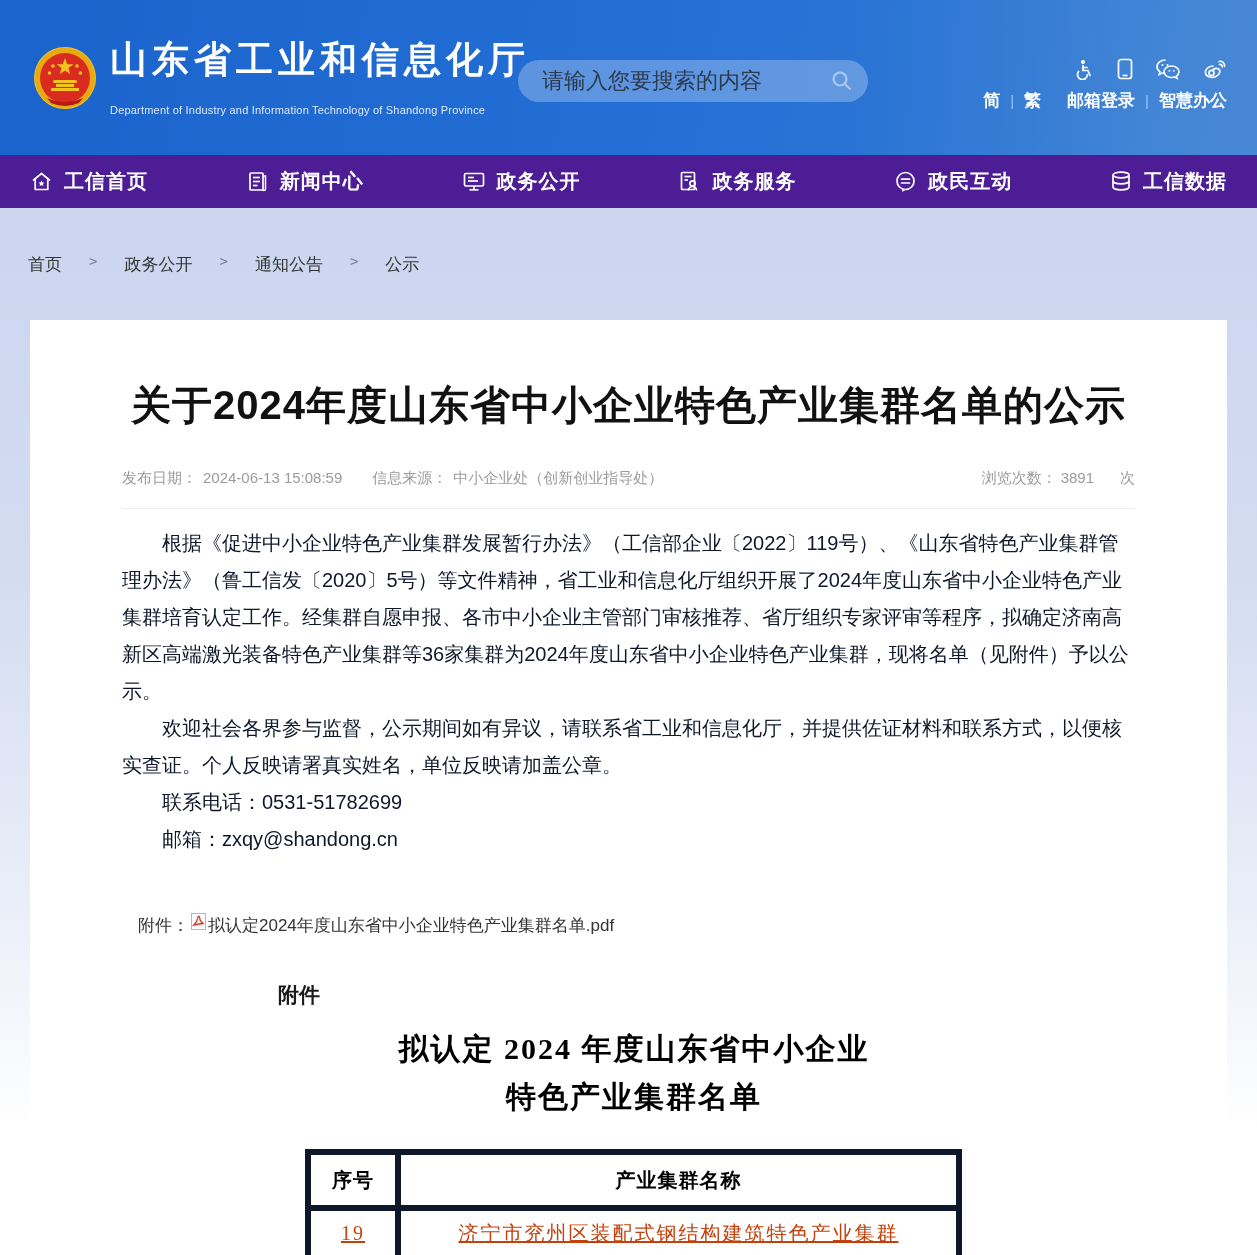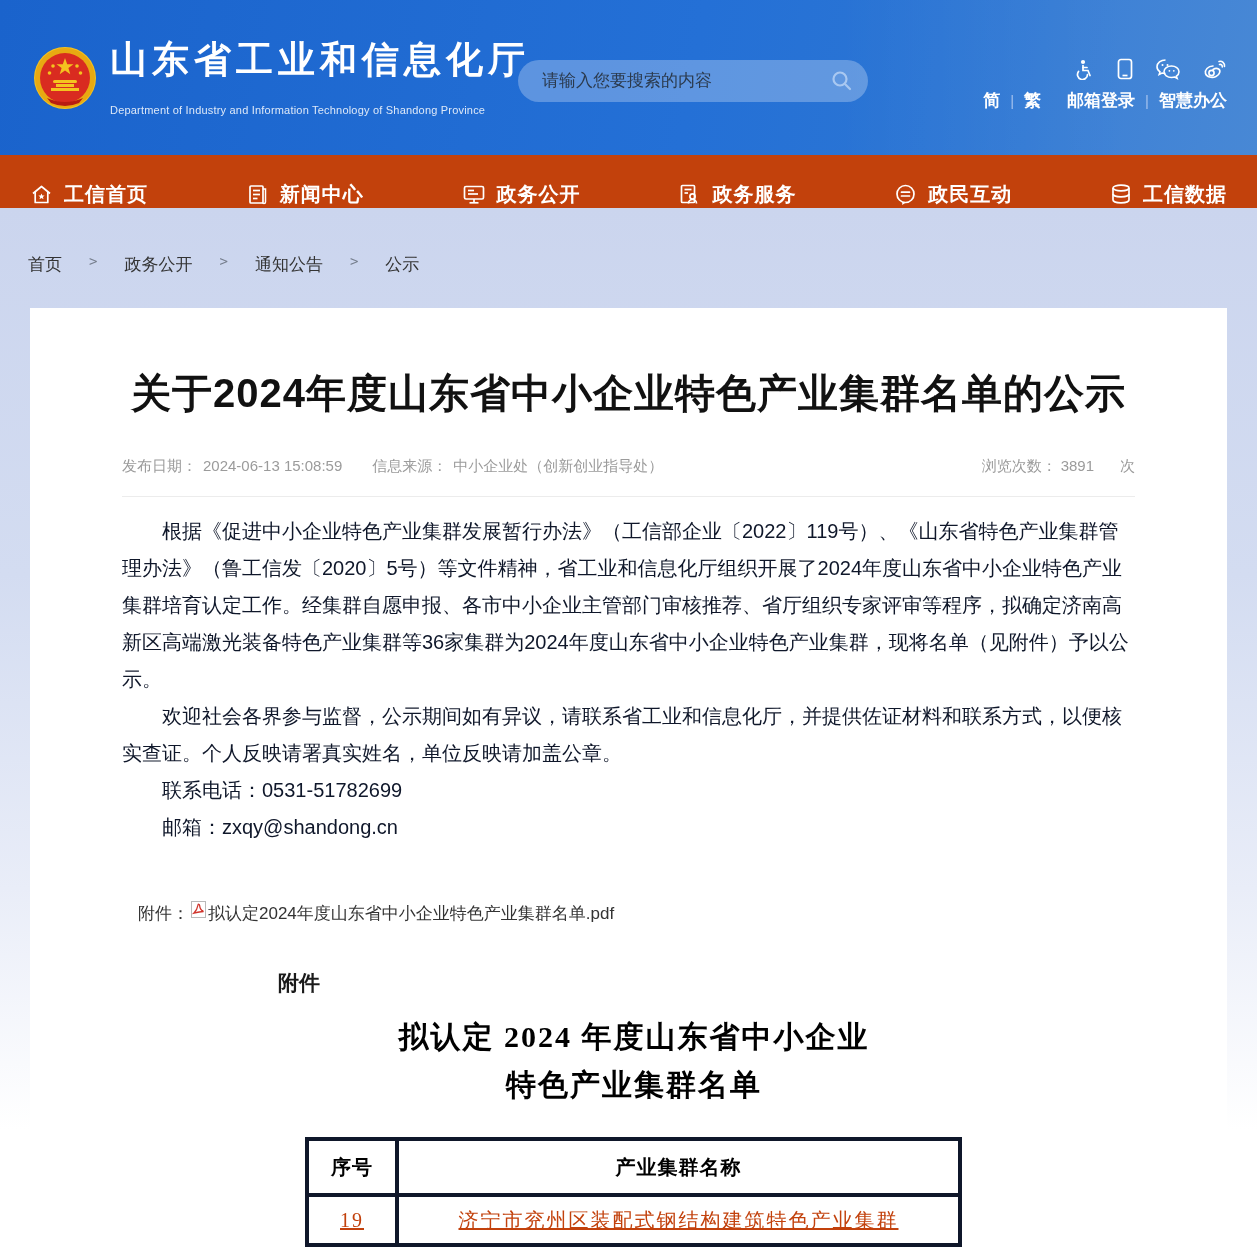--- a/index.html
+++ b/index.html
@@ -23,48 +23,48 @@
   .emblem { width:64px; height:64px; flex:0 0 auto; }
   .brand-text { margin-left:13px; }
   .site-name { color:#fff; font-size:37px; font-weight:bold; letter-spacing:5px; line-height:40px; }
   .site-name-en { color:rgba(255,255,255,0.85); font-size:11px; margin-top:24px; letter-spacing:0.2px; }
   .search-box {
     position:absolute; left:518px; top:60px; width:350px; height:42px;
     background:rgba(233,240,252,0.30); border-radius:21px;
   }
   .search-input {
     width:100%; height:100%; background:transparent; border:none; outline:none;
-    padding:0 50px 0 24px; font-size:17px; color:#23303f;
+    padding:0 50px 0 24px; font-size:22px; color:#23303f;
     font-family:"Liberation Sans","DejaVu Sans",sans-serif;
   }
   .search-input::placeholder { color:#2b3a4d; opacity:1; }
   .search-btn { position:absolute; right:14px; top:9px; width:24px; height:24px; cursor:pointer; }
   .header-right { position:absolute; right:30px; top:58px; text-align:right; }
   .hr-icons { display:flex; justify-content:flex-end; gap:23px; align-items:center; height:22px; }
   .hr-icons svg { display:block; }
   .hr-links { margin-top:9px; display:flex; align-items:center; justify-content:flex-end;
     color:#fff; font-size:17px; }
   .hr-links .sep { color:#9dbdec; margin:0 10px; font-size:15px; }
   .hr-links .gap { width:26px; }
   .hr-link { color:#fff; cursor:pointer; font-weight:bold; }
   
   .nav {
-    height:53px; background:#c2410c; display:flex; align-items:flex-end;
+    height:53px; background:#4c1d95; display:flex; align-items:center;
     justify-content:space-between; padding:0 30px;
   }
   .nav-item { display:flex; align-items:center; gap:11px; color:#fff;
     font-size:20px; font-weight:bold; cursor:pointer; letter-spacing:1px; }
   .nav-item svg { display:block; }
   
   .page-bg {
     height:1047px;
     background:linear-gradient(180deg,#cbd5ee 0%,#d3dcf1 35%,#e9edf8 65%,#ffffff 88%);
   }
   .breadcrumb { padding:45px 0 0 28px; display:flex; align-items:center; gap:27px;
-    font-size:17px; color:#333; height:100px; align-items:flex-start; }
+    font-size:17px; color:#333; height:112px; align-items:flex-start; }
   .crumb { cursor:pointer; }
   .crumb-sep { color:#767e8d; font-size:14px; font-family:"DejaVu Sans Mono",monospace; }
   
   .card {
     background:#fff; margin:0 30px; width:1197px; min-height:947px;
     padding:58px 92px 40px;
   }
   .article-title { text-align:center; font-size:40px; font-weight:bold; color:#111;
     letter-spacing:1px; }
   .meta { display:flex; justify-content:space-between; margin-top:36px;
@@ -81,21 +81,21 @@
   .attach-line .pdf { margin:0 2px 0 2px; position:relative; top:-4px; }
   .attach-file { color:#333; cursor:pointer; }
   
   .doc { margin-left:156px; width:712px; margin-top:44px; }
   .doc-label { font-size:21px; font-weight:bold; color:#1a1a1a; }
   .doc-title { text-align:center; margin-top:16px;
     font-family:"Liberation Serif","DejaVu Serif",serif;
     font-weight:bold; font-size:30px; line-height:48px; color:#000; letter-spacing:2px; }
   .doc-table { margin:28px 0 0 27px; border-collapse:collapse; width:657px;
     font-family:"Liberation Serif","DejaVu Serif",serif; }
-  .doc-table th, .doc-table td { border:4px solid #0f172a; text-align:center;margin-top:40px; }
+  .doc-table th, .doc-table td { border:6px solid #0f172a; text-align:center;margin-top:40px; }
   .doc-table th { height:56px; font-size:20px; font-weight:bold; color:#000;
     font-family:"Liberation Sans","DejaVu Sans",sans-serif; letter-spacing:1px; }
   .doc-table td { height:50px; font-size:20px; color:#c2410c; letter-spacing:2px;text-decoration:underline; }
   .col-idx { width:90px; }
 </style>
 </head>
 <body>
 
 <div class="header">
   <div class="brand">

